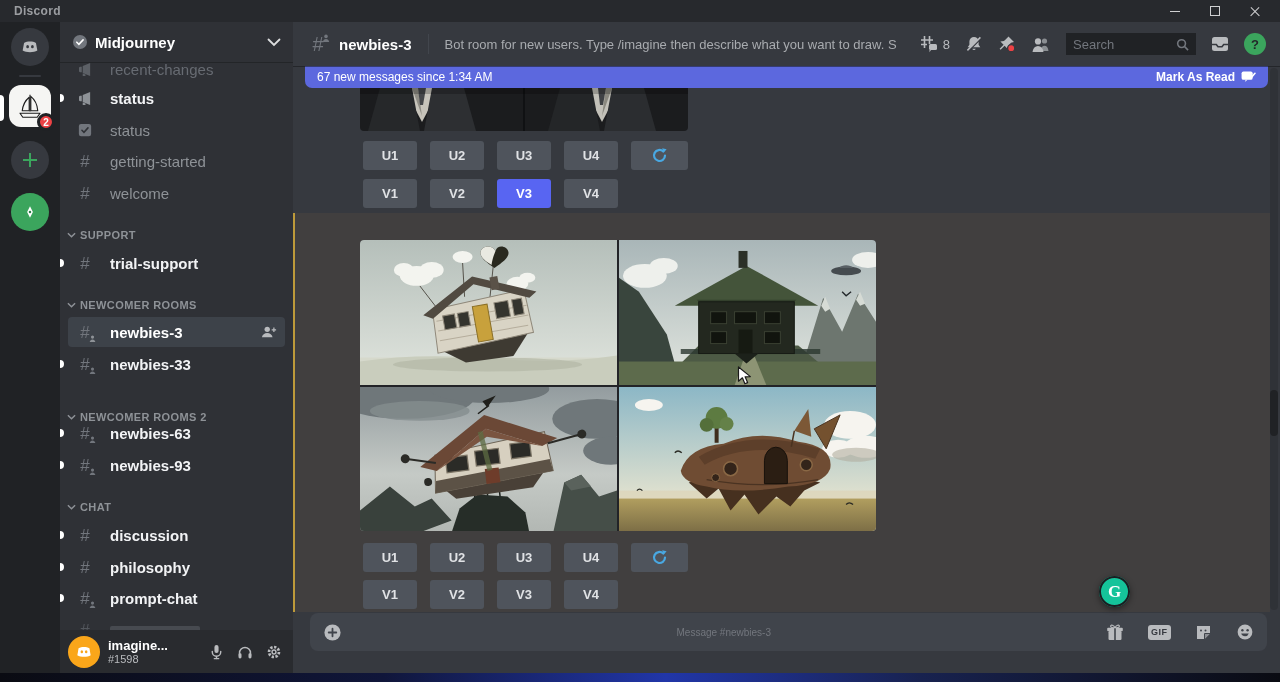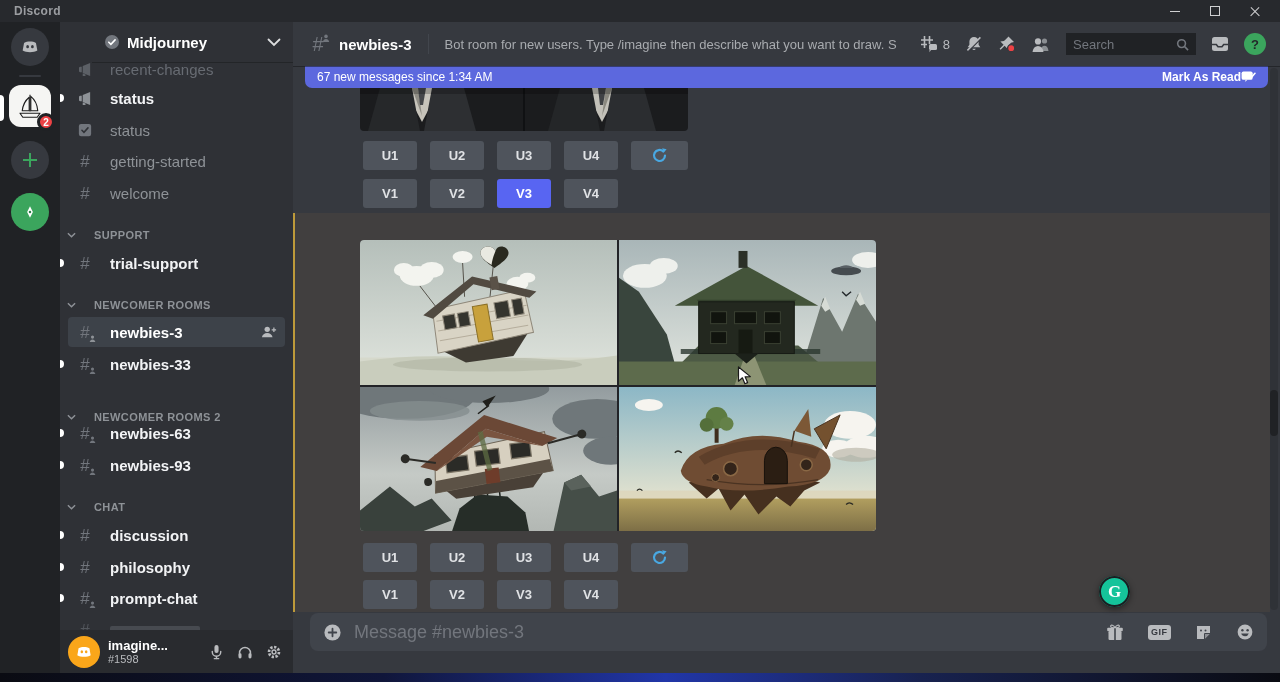--- a/index.html
+++ b/index.html
@@ -37,36 +37,36 @@
     background:#f5f5f3; display:flex; align-items:center; justify-content:center; }
   .badge { position:absolute; right:-4px; bottom:-4px; min-width:18px; height:18px; border-radius:9px;
     background:#ed4245; border:3px solid #202225; color:#fff; font-size:10px; font-weight:bold;
     display:flex; align-items:center; justify-content:center; padding:0 3px; }
   .add-btn { top:119px; } .explore-btn { top:171px; background:#3ba55d; }
   .plus-glyph { position:relative; width:14px; height:14px; }
   .plus-glyph::before { content:""; position:absolute; left:0; right:0; top:6px; height:2px; background:#3ba55d; }
   .plus-glyph::after  { content:""; position:absolute; top:0; bottom:0; left:6px; width:2px; background:#3ba55d; }
 
   
-  .sidebar { width:233px; background:#2f3136; position:relative; flex:none; z-index:4;padding-left:32px; }
+  .sidebar { width:233px; background:#2f3136; position:relative; flex:none; z-index:4; }
   .sb-header { height:40px; display:flex; align-items:center; gap:7px; padding:0 12px;
     background:#2f3136; position:relative; z-index:3; box-shadow:0 1px 0 rgba(25,27,30,.55); cursor:pointer; }
   .sb-title { color:#fff; font-weight:bold; font-size:15px; flex:1; }
   .chanlist { position:absolute; top:40px; left:0; right:0; bottom:43px; overflow:hidden; }
   .chan { position:absolute; left:8px; width:217px; height:30px; border-radius:4px;
     display:flex; align-items:center; padding:0 8px; gap:16px; color:#8e9297; font-size:15px; cursor:pointer; }
   .chan .cname { white-space:nowrap; overflow:hidden; flex:1; }
   .chan.unread { color:#f2f3f5; font-weight:bold; }
   .chan.dim { color:#676b72; }
   .chan.active { background:#3d4249; color:#fff; font-weight:bold; }
   .pill { position:absolute; left:-8px; top:11px; width:4px; height:8px; background:#fff; border-radius:0 4px 4px 0; }
   .chanicon { width:18px; flex:none; display:flex; align-items:center; justify-content:center; position:relative; }
   .hashtxt { font-size:17px; font-weight:normal; color:#72767d; line-height:1; }
   .hash-badge { position:absolute; right:-2px; bottom:-1px; }
-  .sech { position:absolute; left:7px; display:flex; align-items:center; gap:18px;
+  .sech { position:absolute; left:7px; display:flex; align-items:center; gap:4px;
     color:#8e9297; font-size:11px; font-weight:bold; letter-spacing:.4px; cursor:pointer; }
   .clipped-bar { width:90px; height:9px; background:#5b5f66; opacity:.55; border-radius:2px; }
 
   
   .userarea { position:absolute; left:0; right:0; bottom:0; height:43px; background:#292b2f;
     display:flex; align-items:center; padding:0 8px; gap:8px; z-index:5; }
   .avatar { width:32px; height:32px; border-radius:50%; background:#faa61a; flex:none;
     display:flex; align-items:center; justify-content:center; }
   .ucol { flex:1; overflow:hidden; }
   .uname { font-size:13px; font-weight:bold; color:#fff; line-height:15px; white-space:nowrap; }
@@ -91,21 +91,21 @@
   .tbcount { color:#b9bbbe; font-size:13px; }
   .searchbox { width:130px; height:22px; background:#202225; border-radius:0; display:flex;
     align-items:center; padding:0 7px; gap:4px; cursor:text; }
   .search-ph { color:#72767d; font-size:13px; flex:1; }
   .help-circle { width:22px; height:22px; border-radius:50%; background:#3ba55d; color:#23272a;
     font-size:13px; font-weight:bold; display:flex; align-items:center; justify-content:center; cursor:pointer; }
 
   .banner { position:absolute; top:44px; left:12px; right:12px; height:22px; background:#5c68de;
     border-radius:0 0 7px 7px; display:flex; align-items:center; padding:0 12px;
     color:#fff; font-size:12px; z-index:5; cursor:pointer; }
-  .banner-action { margin-left:auto; font-weight:bold; display:flex; align-items:center; gap:0; }
+  .banner-action { margin-left:auto; font-weight:bold; display:flex; align-items:center; gap:6px; }
 
   .partial-img { position:absolute; left:67px; top:66px; width:328px; height:43px;
     border-radius:0 0 4px 4px; overflow:hidden; cursor:pointer; }
 
   .btnrow { position:absolute; display:flex; gap:13px; }
   .mj-btn { width:54px; height:29px; background:#4f545c; border:none; border-radius:3px;
     color:#e0e2e5; font-size:13px; font-weight:bold; font-family:inherit;
     display:flex; align-items:center; justify-content:center; cursor:pointer; }
   .mj-btn.sel { background:#5865f2; color:#fff; }
   .mj-btn.iconbtn { width:57px; }
@@ -117,21 +117,21 @@
   .speed { color:#d8dadc; }
 
   .gen-grid { position:absolute; left:67px; top:218px; width:516px; height:291px;
     display:grid; grid-template-columns:1fr 1fr; grid-template-rows:1fr 1fr; gap:2px;
     background:#222327; border-radius:4px; overflow:hidden; z-index:2; }
   .quad { position:relative; cursor:pointer; }
   .quad svg { width:100%; height:100%; }
 
   .input-wrap { position:absolute; left:17px; right:13px; top:591px; height:38px; background:#40444b;
     border-radius:8px; display:flex; align-items:center; padding:0 13px; gap:12px; z-index:6; }
-  .placeholder { color:#72767d; font-size:18px; flex:1; cursor:text; }
+  .placeholder { color:#72767d; font-size:10px; flex:1; cursor:text;text-align:center; }
   .input-icons { display:flex; align-items:center; gap:24px; }
   .iic { display:flex; align-items:center; justify-content:center; cursor:pointer; }
   .gif-chip { background:#b9bbbe; color:#36393f; font-size:9px; font-weight:bold;
     border-radius:3px; padding:2.5px 3.5px; letter-spacing:.5px; }
 
   .scrolltrack { position:absolute; right:2px; top:46px; width:8px; height:542px; background:rgba(0,0,0,.12); border-radius:4px; z-index:3; }
   .scrollthumb { position:absolute; top:322px; left:0; width:8px; height:46px; background:#202225; border-radius:4px; }
 
   .grammarly { position:absolute; left:806px; top:554px; width:31px; height:31px; border-radius:50%;
     background:#15c39a; box-shadow:0 2px 6px rgba(0,0,0,.45), inset 0 0 0 2px #1b1e22;

